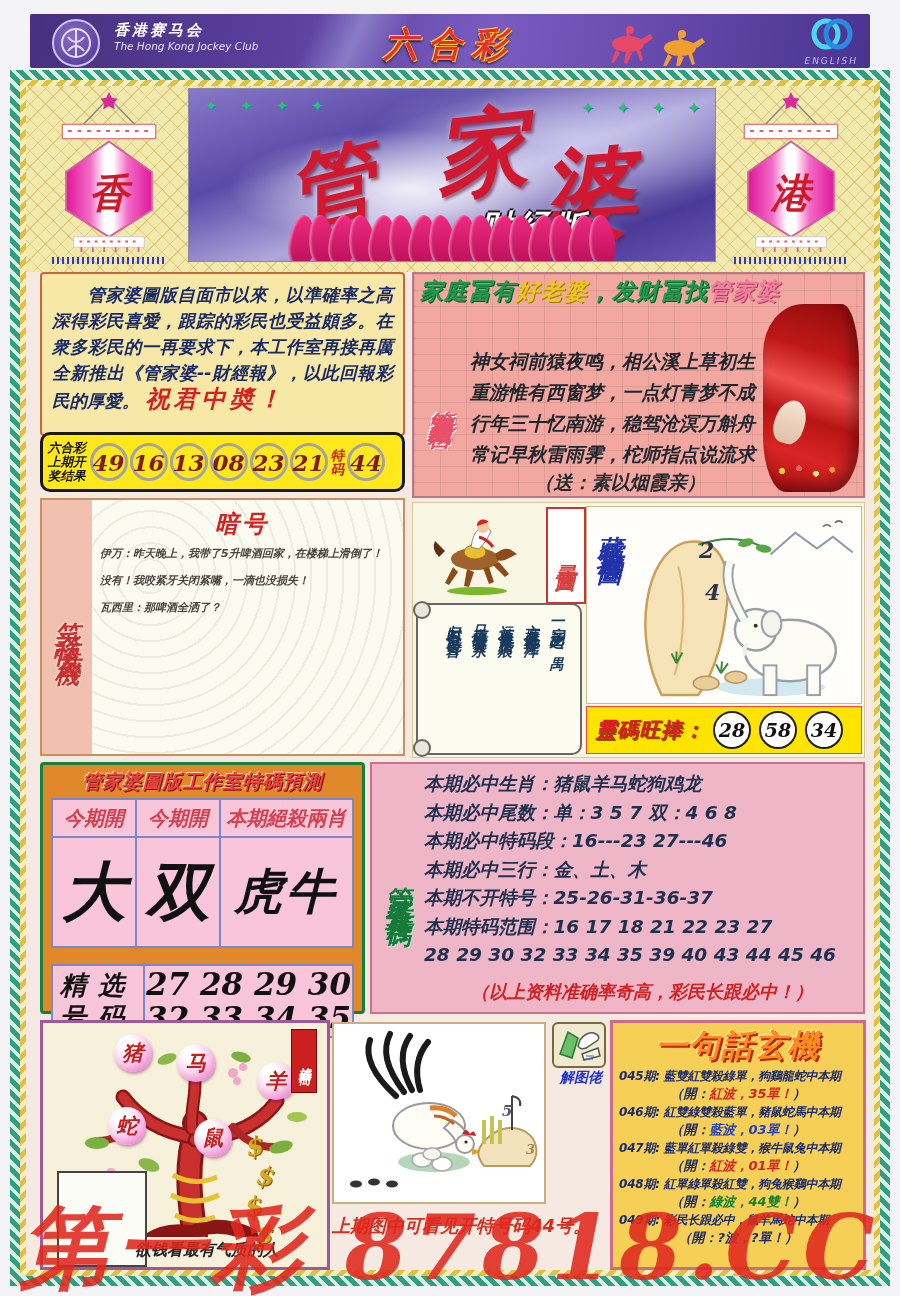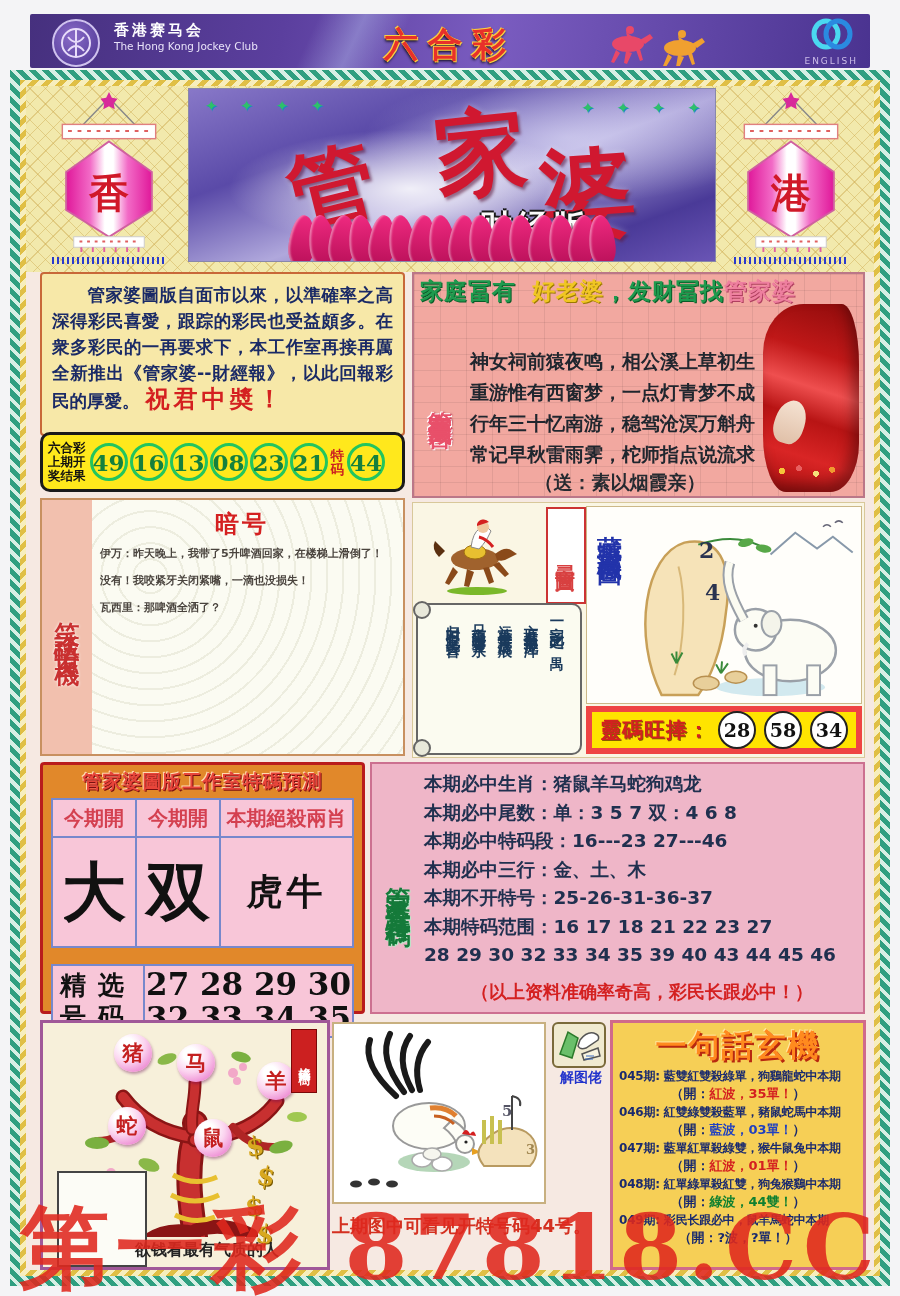--- a/index.html
+++ b/index.html
@@ -1,17 +1,17 @@
 <!DOCTYPE html>
 <html><head>
 <meta charset="utf-8">
 <style>
   html,body{margin:0;padding:0;background:#eef0f2;}
   #page{position:relative;width:900px;height:1296px;background:#f4f4f6;overflow:hidden;
-        font-family:"DejaVu Sans",sans-serif;}
+        font-family:"DejaVu Sans",sans-serif;font-style:italic;}
   .abs{position:absolute;}
 
   
   #banner{left:30px;top:14px;width:840px;height:54px;
     background:linear-gradient(100deg,#46307e 0%,#5b3f9e 30%,#7a5cc0 55%,#4a3390 100%);
     border-radius:2px;overflow:hidden;}
   #banner .streak{left:110px;top:-10px;width:420px;height:90px;
     background:linear-gradient(115deg,transparent 40%,rgba(200,220,255,.35) 50%,transparent 60%);}
   #hkjc-logo{left:22px;top:5px;width:44px;height:44px;border:2px solid #cfc2ee;border-radius:50%;
     background:radial-gradient(circle at 40% 35%,#8a6cc8,#4a3390);}
@@ -69,23 +69,23 @@
     background:#f7e8a8;border:2px solid #c86838;border-radius:4px;padding:8px 10px;
     font-size:17.5px;line-height:26px;color:#1a2a66;font-weight:bold;text-align:justify;}
   #intro .indent{display:inline-block;width:2em;}
   #intro-wish{color:#d42020;font-size:24px;font-weight:900;font-family:"DejaVu Serif",serif;letter-spacing:4px;}
 
   
   #lastdraw{left:14px;top:346px;width:365px;height:60px;box-sizing:border-box;
     background:#ffe81c;border:3px solid #1a1a1a;border-radius:10px;
     display:flex;align-items:center;padding:0 5px;gap:2px;}
   #lastdraw-label{font-size:12.5px;font-weight:900;color:#111;line-height:14px;white-space:pre;margin-right:2px;}
-  .draw-ball{width:38px;height:38px;border:3px solid #22c55e;border-radius:50%;box-sizing:border-box;
+  .draw-ball{width:38px;height:38px;border:3px solid #a3a3a3;border-radius:50%;box-sizing:border-box;
     display:flex;align-items:center;justify-content:center;font-size:23px;font-weight:bold;
-    font-family:"DejaVu Serif",serif;color:#15803d;flex:none;}
+    font-family:"DejaVu Serif",serif;color:#7f1d1d;flex:none;}
   #special-label{font-size:13.5px;font-weight:900;color:#cc2020;line-height:14px;text-align:center;margin:0 1px;}
 
   
   #joke{left:14px;top:412px;width:365px;height:258px;box-sizing:border-box;
     background:#fbfbf2;border:2px solid #c89060;
     background-image:repeating-radial-gradient(circle at 30% 30%,#ededdf 0 2px,transparent 2px 16px);}
   #joke-side{left:0;top:0;width:50px;height:100%;background:#f2c0ae;
     display:flex;align-items:center;justify-content:center;}
   #joke-side-label{writing-mode:vertical-rl;font-size:25px;font-weight:900;color:#c93030;
     letter-spacing:10px;font-family:"DejaVu Serif",serif;text-shadow:0 0 3px #fff;}
@@ -93,21 +93,21 @@
   #joke-body{left:58px;top:40px;width:298px;font-size:11px;line-height:27px;color:#4a443e;font-weight:bold;}
 
   
   #issue{left:386px;top:186px;width:453px;height:226px;box-sizing:border-box;
     background:#f2a8a0;border:2px solid #bb7788;
     background-image:linear-gradient(rgba(0,0,0,.07) 1px,transparent 1px),
                      linear-gradient(90deg,rgba(0,0,0,.07) 1px,transparent 1px);
     background-size:26px 16px;overflow:hidden;}
   #issue-slogan{left:6px;top:2px;font-size:23px;font-weight:900;letter-spacing:1px;white-space:nowrap;}
   .slog-a{color:#1f9a4e;text-shadow:1px 1px 0 #0a5a28;}
-  .slog-b{color:#f0c622;text-shadow:1px 1px 0 #9a7a00;margin-left:16px;}
+  .slog-b{color:#f0c622;text-shadow:1px 1px 0 #9a7a00;}
   .slog-c{color:#ee7f9f;text-shadow:1px 1px 0 #b04060;}
   #issue-side{left:6px;top:34px;width:40px;height:184px;display:flex;align-items:center;justify-content:center;}
   #issue-side-label{writing-mode:vertical-rl;font-size:24px;font-weight:900;color:#e8506a;
     letter-spacing:2px;text-shadow:1px 1px 0 #fff,-1px -1px 0 #fff,1px 0 2px #a02040;}
   #issue-title{left:60px;top:32px;width:290px;text-align:center;font-size:29px;font-weight:900;color:#111;
     font-family:"DejaVu Serif",serif;letter-spacing:6px;}
   #issue-poem{left:56px;top:72px;width:300px;font-size:19px;line-height:31px;font-weight:900;
     color:#20262e;font-family:"DejaVu Serif",serif;white-space:nowrap;}
   #issue-gift{left:56px;top:196px;width:300px;text-align:center;font-size:19px;font-weight:900;color:#252a30;}
   #red-cloth{right:4px;top:30px;width:96px;height:188px;border-radius:42% 18% 30% 24%/26% 32% 26% 30%;
@@ -133,36 +133,36 @@
   .curl{left:-5px;width:14px;height:14px;border:2px solid #666;border-radius:50%;background:#e8e8da;}
   #curl-top{top:-4px;} #curl-bot{bottom:-4px;}
   #scroll-cols{position:absolute;inset:8px 10px;writing-mode:vertical-rl;font-size:14.5px;
     font-weight:900;color:#1a3a5c;line-height:26px;letter-spacing:3px;}
   #elephant-panel{left:173px;top:3px;width:276px;height:198px;box-sizing:border-box;
     background:#fffefa;border:1px solid #ccb888;}
   #map-label{left:6px;top:8px;writing-mode:vertical-rl;font-size:25px;font-weight:900;color:#2233aa;
     letter-spacing:7px;font-family:"DejaVu Serif",serif;}
   .hidden-num{font-weight:bold;color:#2a3350;font-family:"DejaVu Serif",serif;}
   #lucky-bar{left:173px;top:203px;width:276px;height:48px;box-sizing:border-box;background:#ffe400;
-    border:6px solid #ef4444;display:flex;align-items:center;padding:0 8px;gap:8px;}
+    border:1px solid #ef4444;display:flex;align-items:center;padding:0 8px;gap:8px;}
   #lucky-label{font-size:21px;font-weight:900;color:#d42020;letter-spacing:1px;text-shadow:1px 1px 0 #8a5a00;}
   .lucky-ball{width:34px;height:34px;background:#fff;border:2px solid #222;border-radius:50%;flex:none;
     display:flex;align-items:center;justify-content:center;font-size:19px;font-weight:900;
     font-family:"DejaVu Serif",serif;color:#111;}
 
   
   #prediction{left:14px;top:676px;width:325px;height:252px;box-sizing:border-box;
-    background:#e1882a;border:3px solid #b91c1c;border-radius:4px;padding:4px 8px;}
+    background:#e1882a;border:3px solid #15803d;border-radius:4px;padding:4px 8px;}
   #prediction-title{text-align:center;font-size:19px;font-weight:900;color:#e8453a;
     letter-spacing:1px;text-shadow:1px 1px 0 #7a1010,-1px -1px 0 #ffd9b0;white-space:nowrap;}
   #pred-table{margin-top:3px;width:100%;border-collapse:collapse;}
   #pred-table td{border:2px solid #7788cc;background:#f8c6d8;text-align:center;}
   .pred-head{font-size:20px;font-weight:900;color:#d44050;height:34px;}
   .pred-val{height:106px;font-weight:900;color:#111;font-family:"DejaVu Serif",serif;}
-  .pred-val-big{font-size:64px;} .pred-val-two{font-size:36px;letter-spacing:4px;}
+  .pred-val-big{font-size:64px;} .pred-val-two{font-size:48px;letter-spacing:4px;}
   #sel-box{margin-top:16px;width:100%;border-collapse:collapse;}
   #sel-box td{border:2px solid #7788cc;background:#f8c6d8;}
   #sel-label{width:108px;text-align:center;font-size:26px;font-weight:900;color:#111;
     line-height:32px;letter-spacing:12px;font-family:"DejaVu Serif",serif;}
   #sel-nums{text-align:center;font-size:31px;font-weight:bold;line-height:34px;color:#111;
     font-family:"DejaVu Serif",serif;white-space:nowrap;}
 
   
   #direct{left:344px;top:676px;width:495px;height:252px;box-sizing:border-box;
     background:#efb6c8;border:2px solid #cc7090;}

